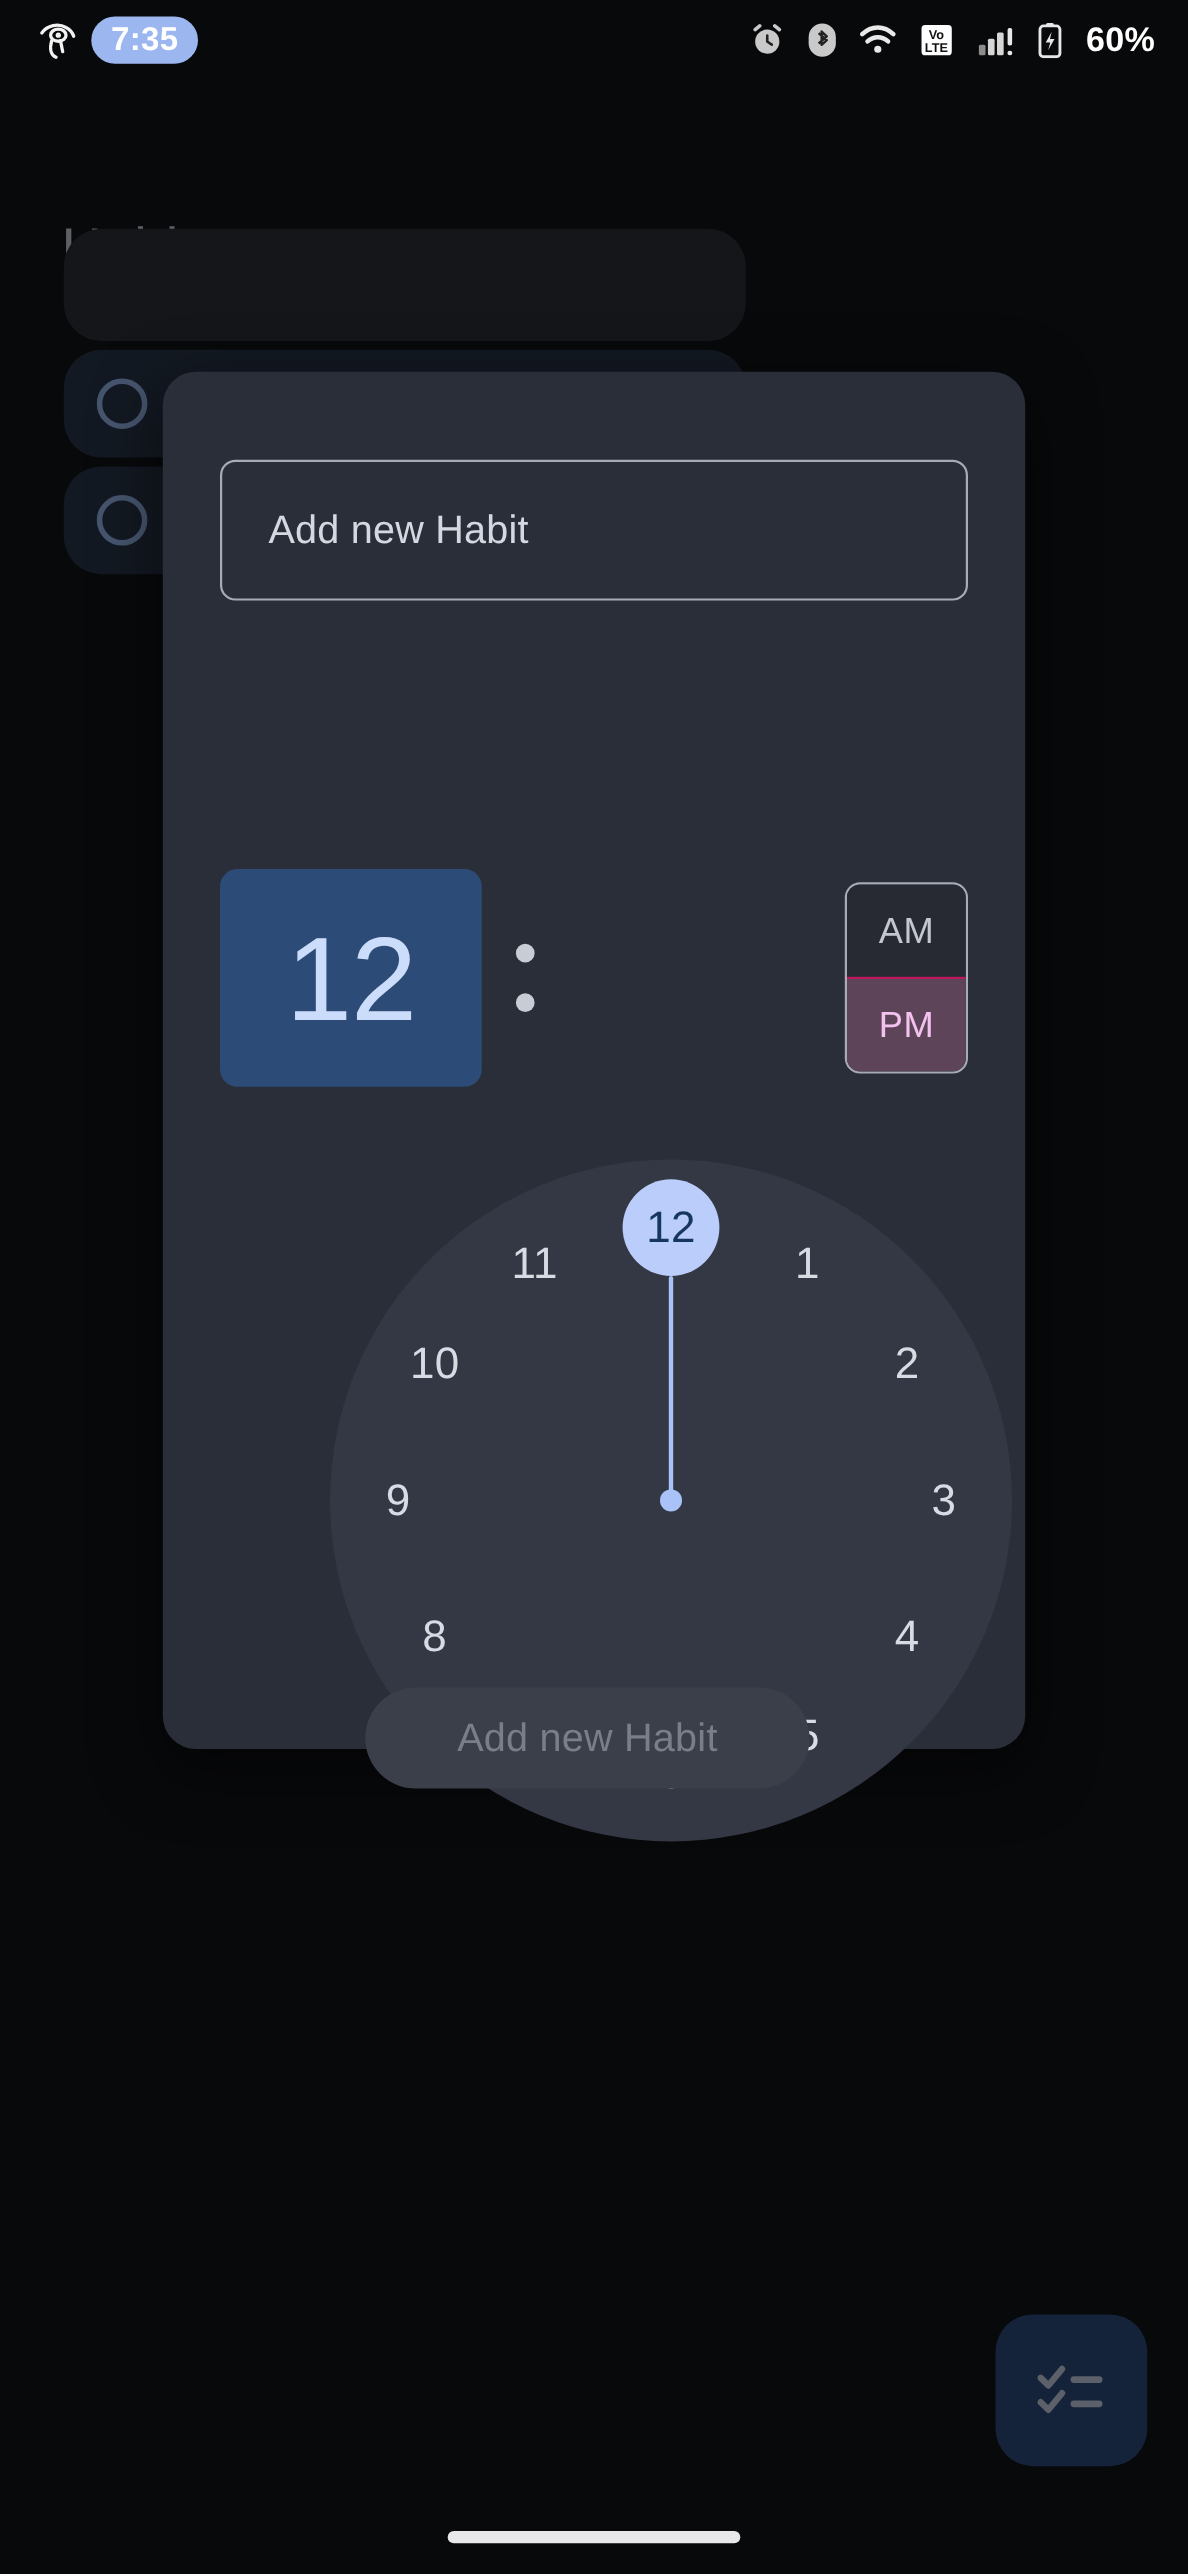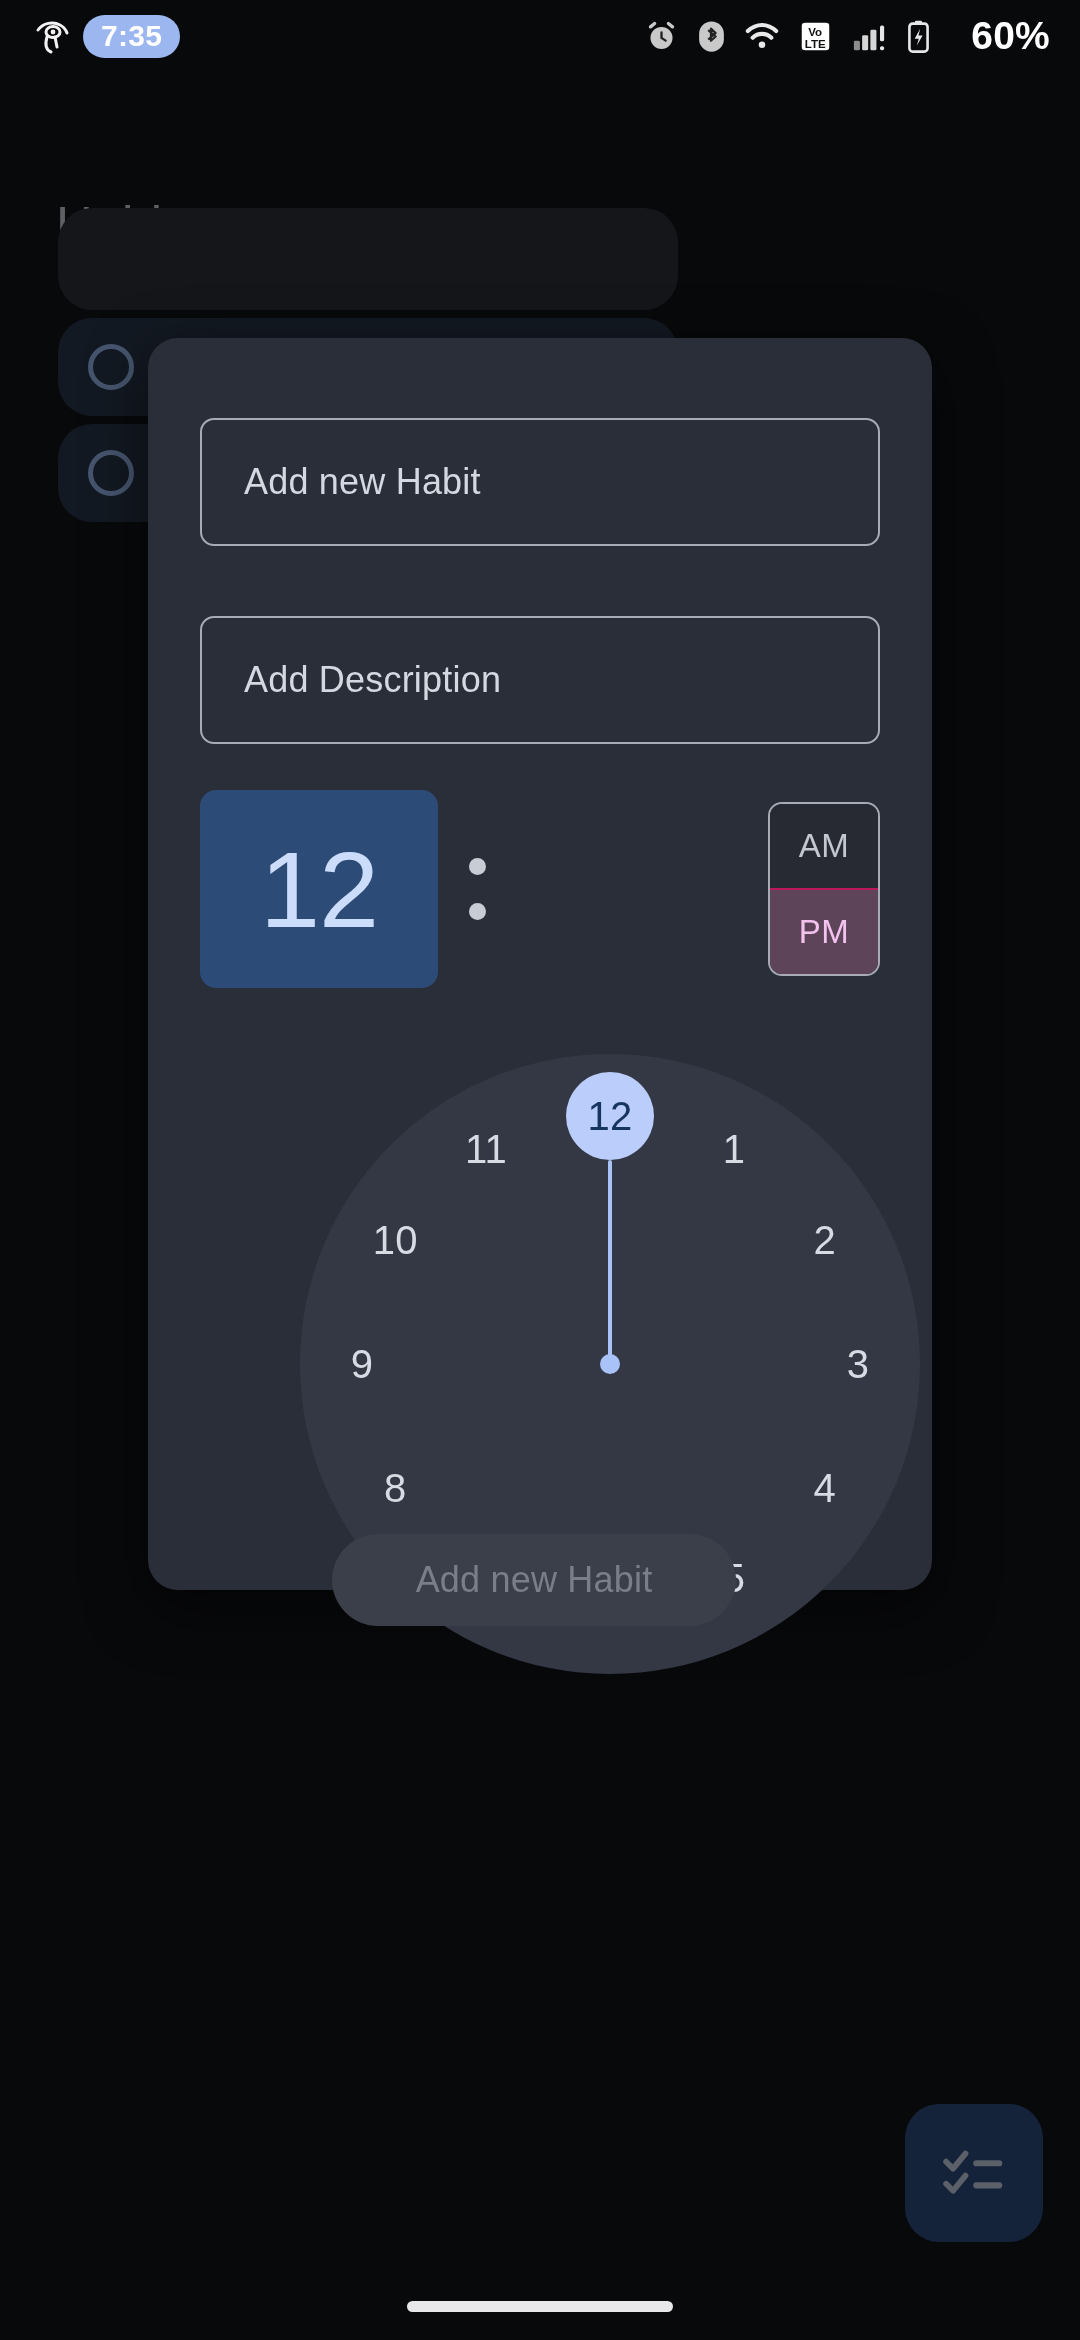--- a/index.html
+++ b/index.html
@@ -19,21 +19,21 @@
   }
   .sb-left { display:flex; align-items:center; gap:13px; }
   .sb-right { display:flex; align-items:center; gap:20px; }
   .eye-icon { width:36px; height:38px; display:block; }
   .clock-pill {
     background:#9cb6ef; color:#ffffff;
     font-size:30px; font-weight:700; letter-spacing:.3px;
     padding:4px 18px 6px; border-radius:22px; line-height:1.1;
   }
   .sb-ico { display:block; }
-  .batt-pct { color:#ffffff; font-size:39px; font-weight:600; letter-spacing:.2px; margin-left:20px; }
+  .batt-pct { color:#ffffff; font-size:31px; font-weight:600; letter-spacing:.2px; margin-left:0; }
 
   
   #page-title {
     position:absolute; left:56px; top:196px;
     font-size:51px; color:#5f6066; font-weight:400; letter-spacing:.4px;
   }
 
   
   .bg-card {
     position:absolute; border-radius:34px;
@@ -211,21 +211,20 @@
     <span class="bg-card-icon"></span>
   </div>
   <div class="bg-card" id="bg-card-2">
     <span class="bg-card-icon"></span>
   </div>
 
   <div id="dialog">
 
     <div class="text-field" id="field-name">Add new Habit</div>
 
-    <div class="text-field" id="field-desc">Add Description</div>
 
     <div id="time-row">
       <div class="time-box" id="hour-box">12</div>
       <div id="time-colon">
         <i></i>
         <i></i>
       </div>
 
       <div id="ampm-toggle">
         <div class="ampm-seg" id="seg-am">AM</div>

